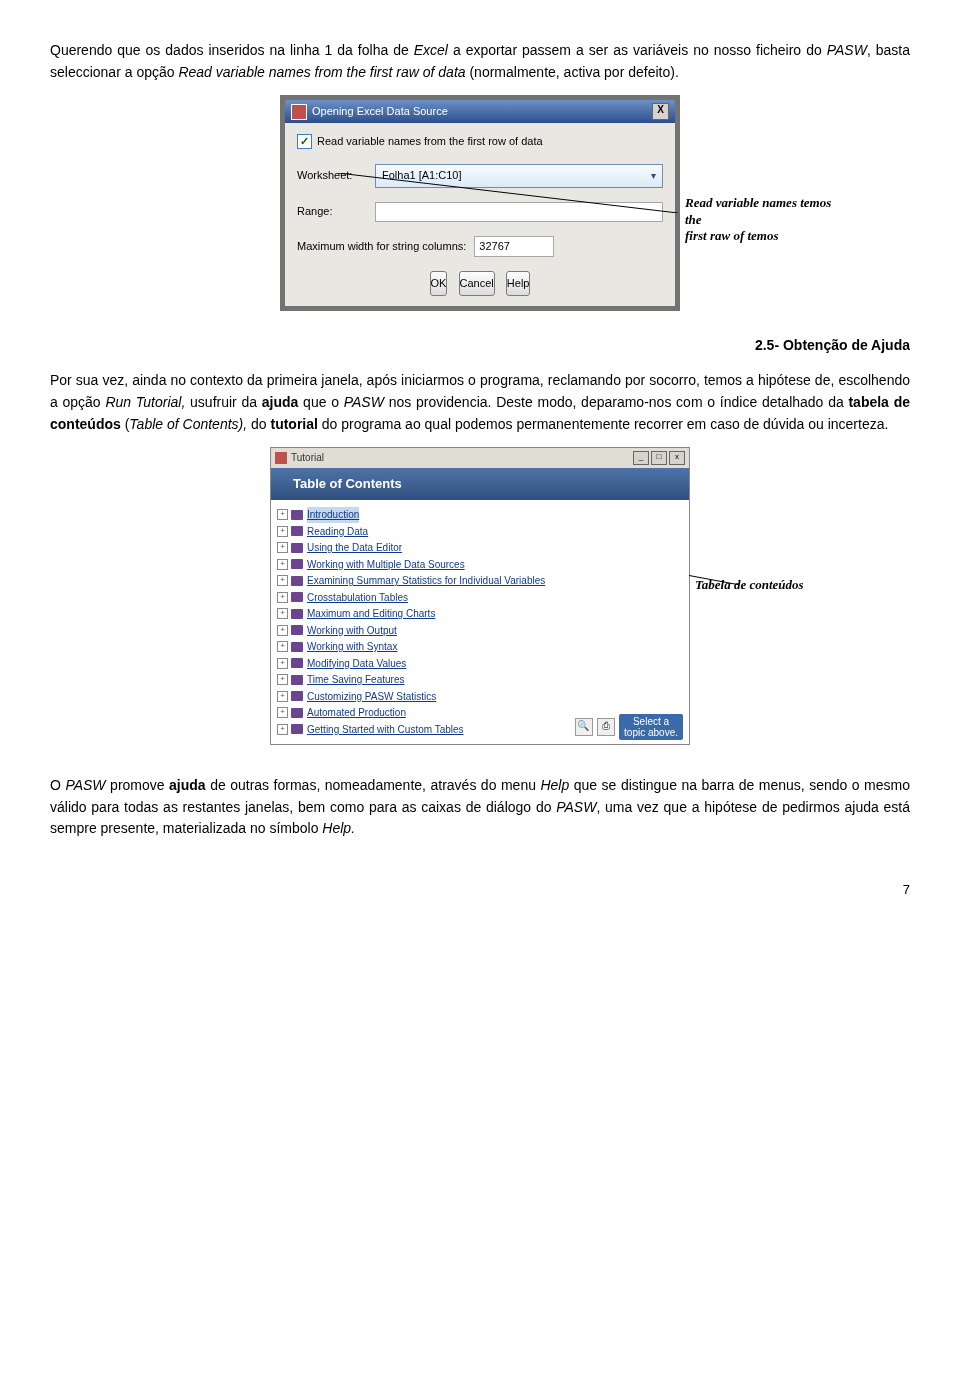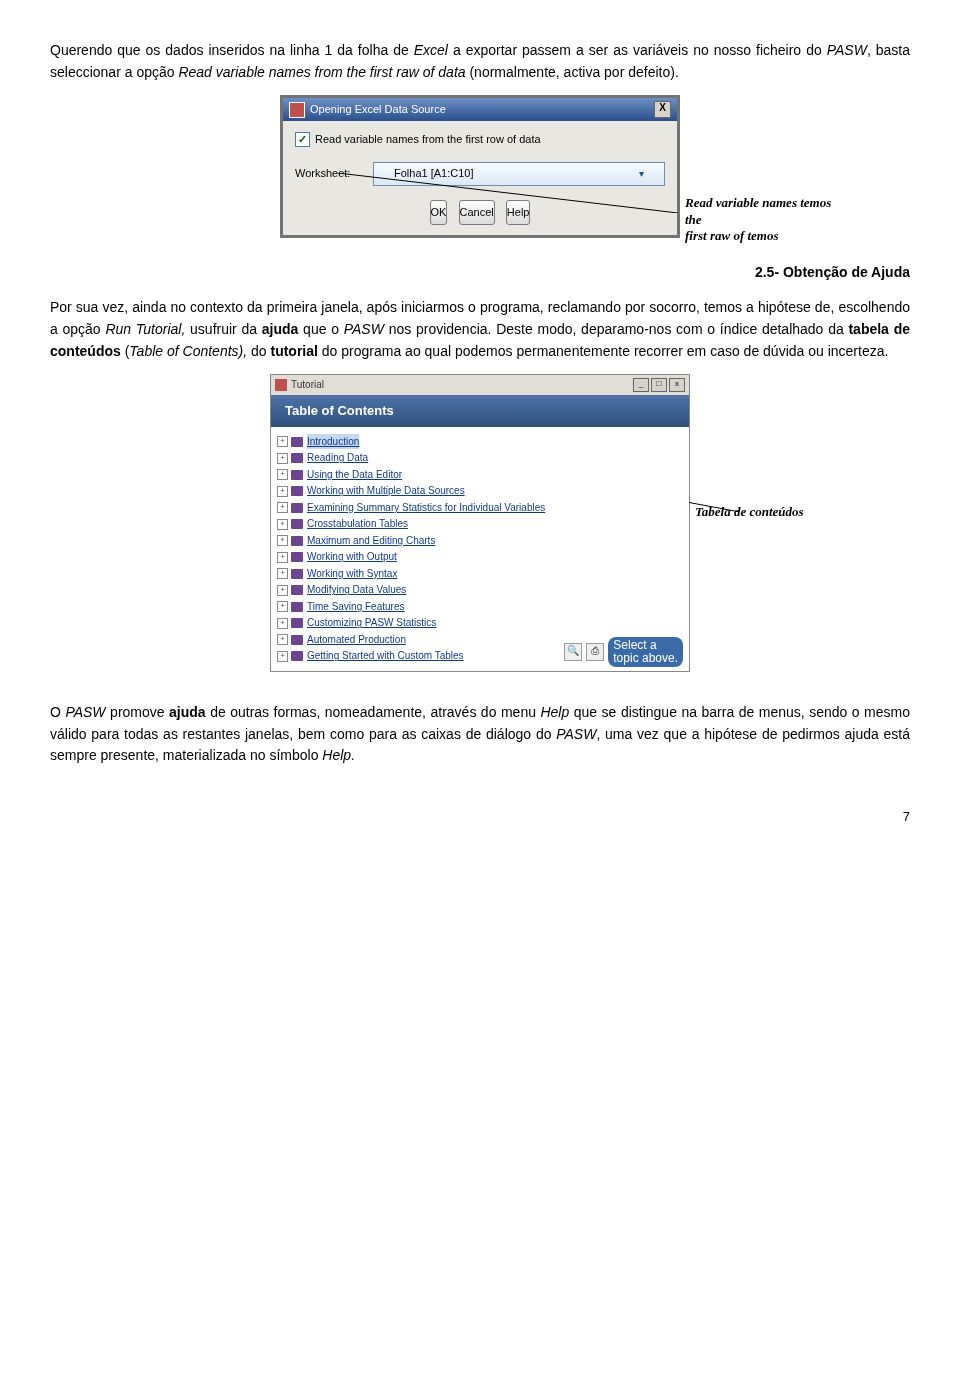--- a/index.html
+++ b/index.html
@@ -24,21 +24,21 @@
     margin: 24px 0 14px 0;
     text-align: right;
   }
   
   .dialog-wrap {
     position: relative;
     width: 400px;
     margin: 6px auto 10px auto;
   }
   .dlg {
-    border: 3px solid #737373;
+    border: 5px solid #737373;
     background: #e9e7e2;
     font-size: 11px;
     color: #000;
   }
   .dlg-title {
     background: linear-gradient(#6d90c5, #2b4f8c);
     color: #fff;
     padding: 3px 6px;
     display: flex;
     align-items: center;
@@ -75,21 +75,21 @@
     color: #1a5a1a;
     font-size: 11px;
     font-weight: bold;
   }
   .fld-row { display: flex; align-items: center; margin: 14px 0; }
   .fld-label { width: 78px; }
   .combo {
     flex: 1;
     border: 1px solid #6f8db3;
     background: linear-gradient(#f7fbff,#dbe9f7);
-    padding: 2px 20px;
+    padding: 2px 6px;
     display: flex;
     justify-content: space-between;
     align-items: center;
     font-size: 11px;
   }
   .combo-arrow { color:#2b4f8c; font-size:10px;}
   .txtfield {
     flex: 1;
     border: 1px solid #a8a8a8;
     background: #fff;
@@ -164,21 +164,21 @@
     width: 14px; height: 12px;
     background: #d6d3cc;
     border: 1px solid #666;
     font-size: 8px;
     text-align: center;
     line-height: 10px;
   }
   .tut-bar {
     background: linear-gradient(#4f73a8,#2f4f7d);
     color: #fff;
-    padding: 6px 14px;
+    padding: 6px 22px;
     font-size: 13px;
     font-weight: bold;
   }
   .tut-body { background:#fff; padding: 6px 6px 6px 6px; min-height: 170px; position: relative;}
   .toc-item {
     display: flex;
     align-items: center;
     margin: 1px 0;
   }
   .toc-plus {
@@ -213,24 +213,24 @@
     border: 1px solid #999;
     background: #efefef;
     margin-right: 4px;
     font-size: 10px;
     text-align: center;
     line-height: 14px;
   }
   .tut-select {
     background: #3a6aa8;
     color: #fff;
-    font-size: 12px;
+    font-size: 10px;
     padding: 2px 5px;
-    border-radius: 8px;
-    text-align: left;
+    border-radius: 2px;
+    text-align: center;
     line-height: 1.1;
   }
   .callout2 {
     position: absolute;
     right: -175px;
     top: 130px;
     width: 170px;
   }
   .callout-line2 {
     position: absolute;
@@ -269,20 +269,28 @@
         <span class="chk">✓</span>
         <span>Read variable names from the first row of data</span>
       </div>
       <div class="fld-row">
         <span class="fld-label">Worksheet:</span>
         <span class="combo">
           <span>Folha1 [A1:C10]</span>
           <span class="combo-arrow">▾</span>
         </span>
       </div>
+      <div class="fld-row">
+        <span class="fld-label">Range:</span>
+        <span class="txtfield"></span>
+      </div>
+      <div class="fld-row" style="margin-top:10px">
+        <span>Maximum width for string columns:</span>
+        <span class="numfld">32767</span>
+      </div>
       <div class="btn-row">
         <span class="btn">OK</span>
         <span class="btn">Cancel</span>
         <span class="btn">Help</span>
       </div>
     </div>
   </div>
   <div class="callout1">
     <div class="callout-text">Read variable names temos the</div>
     <div class="callout-text">first raw of temos</div>

